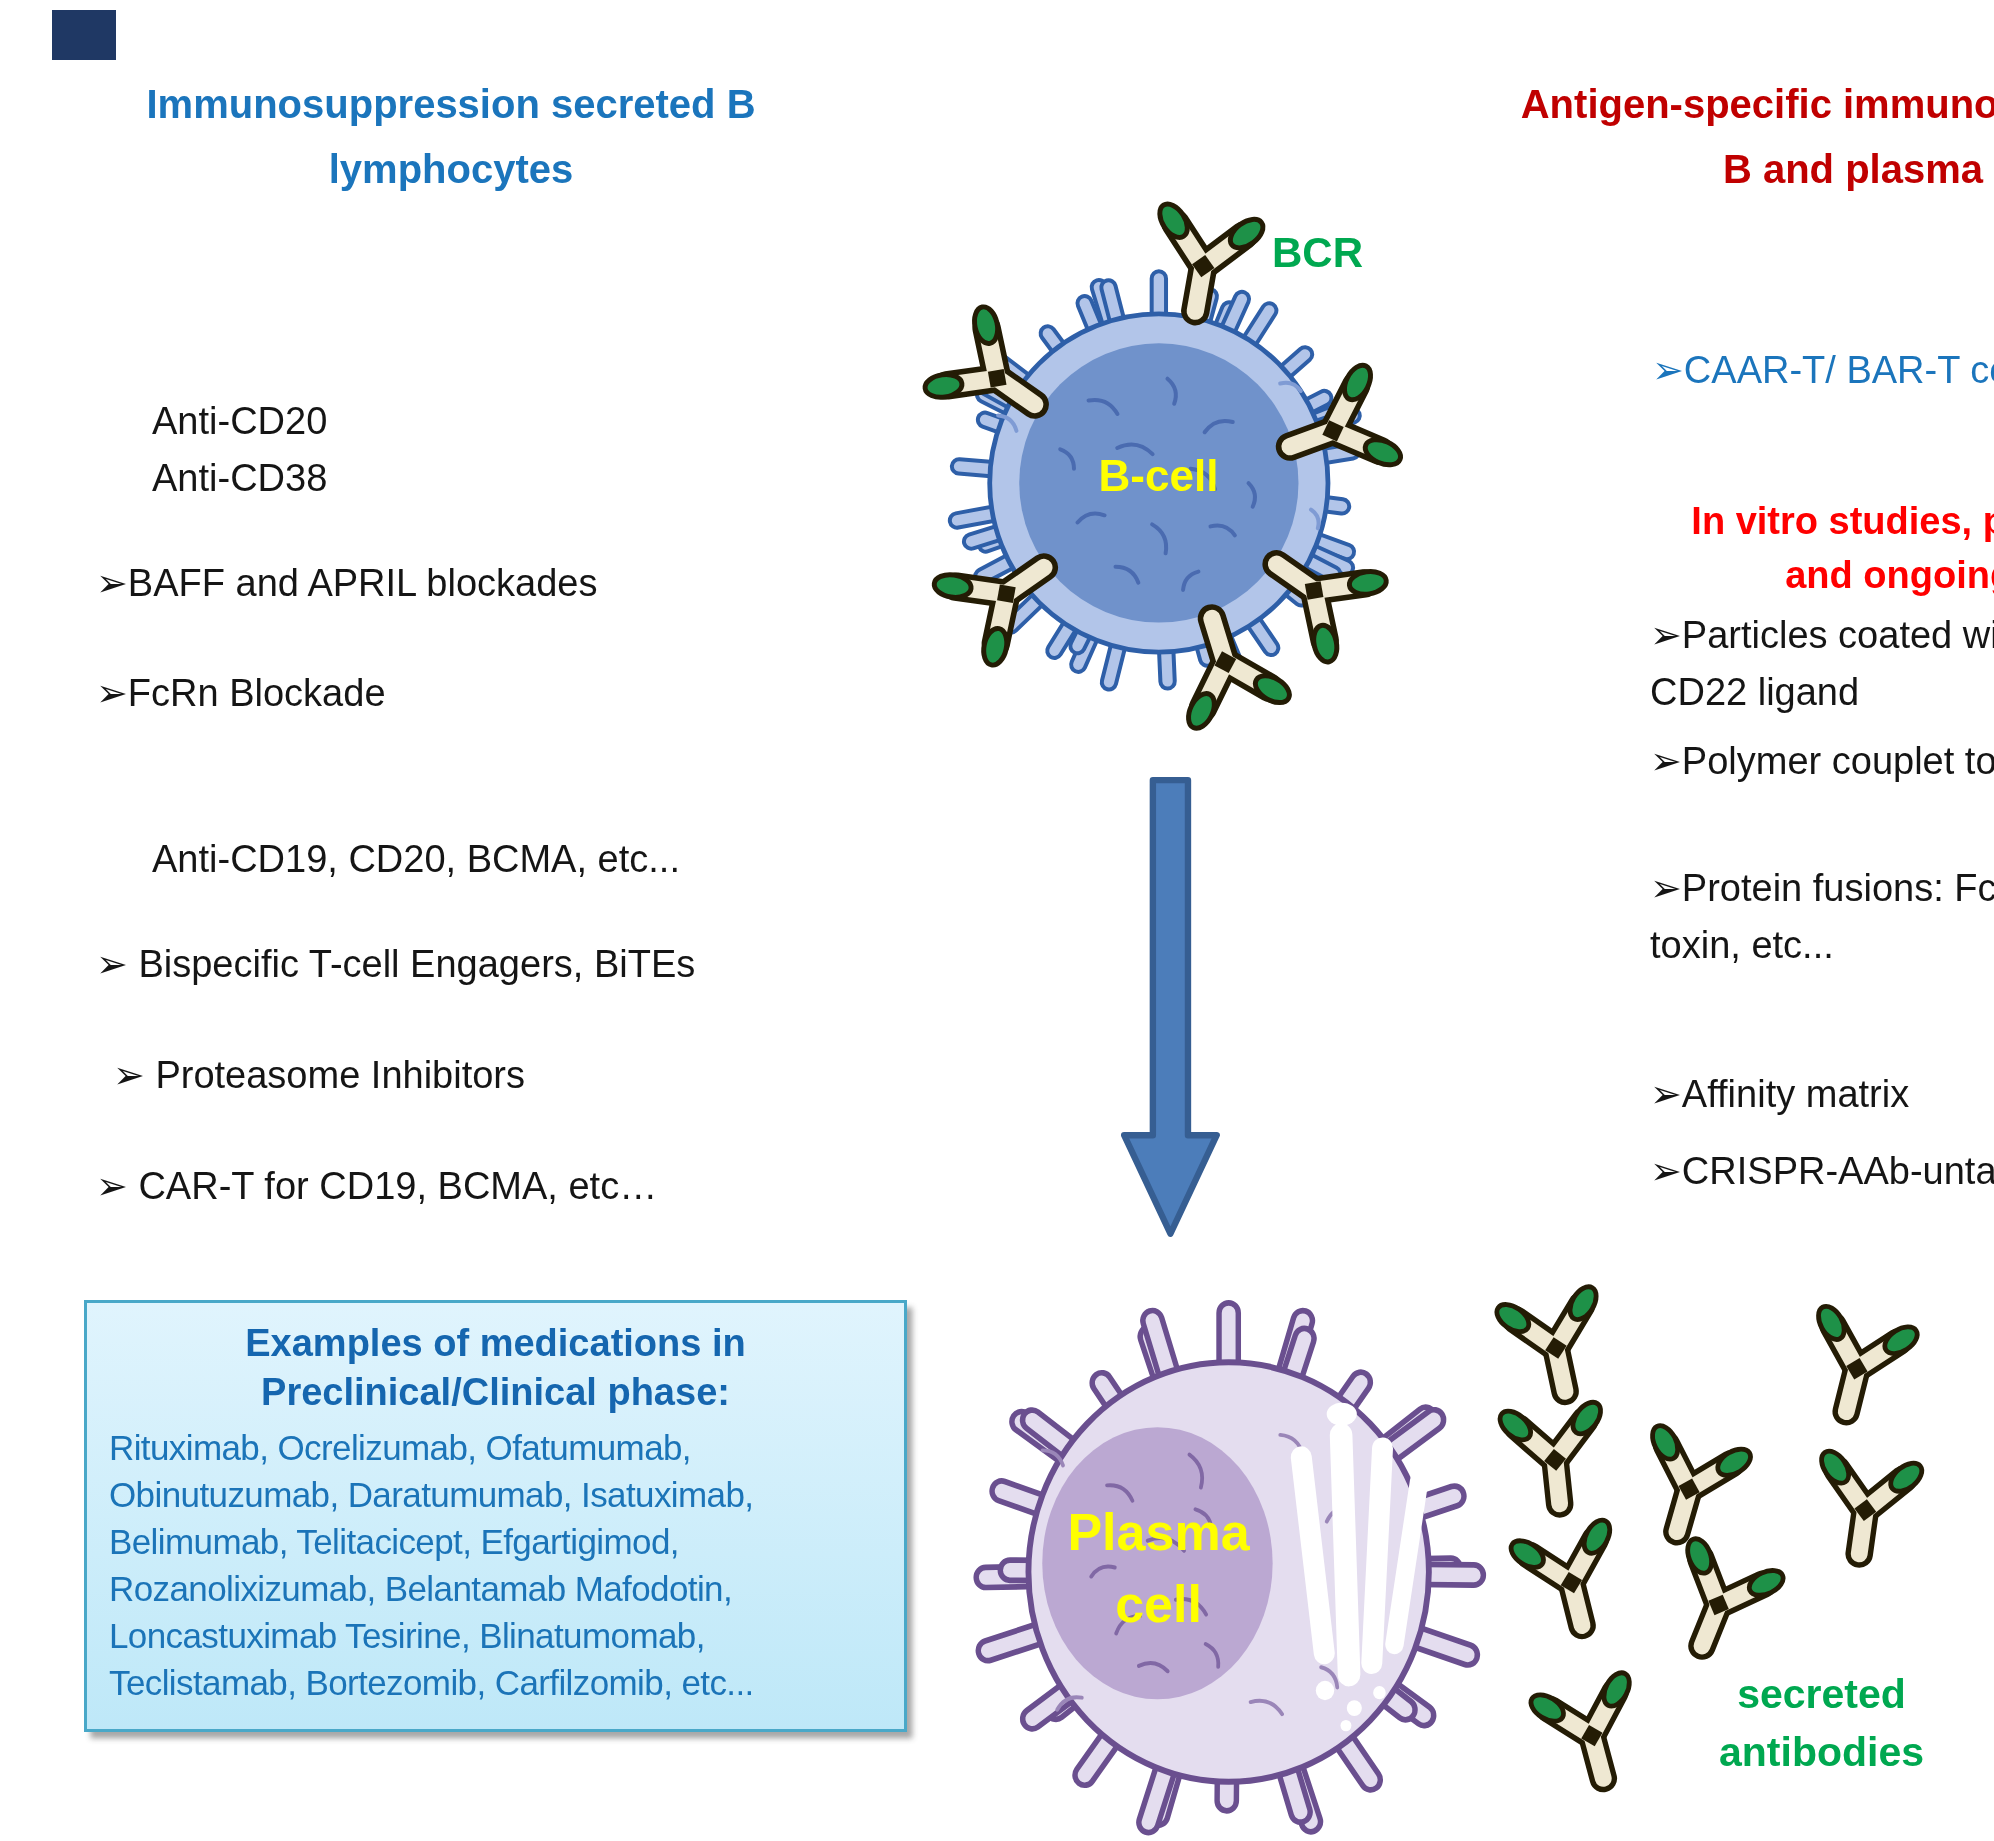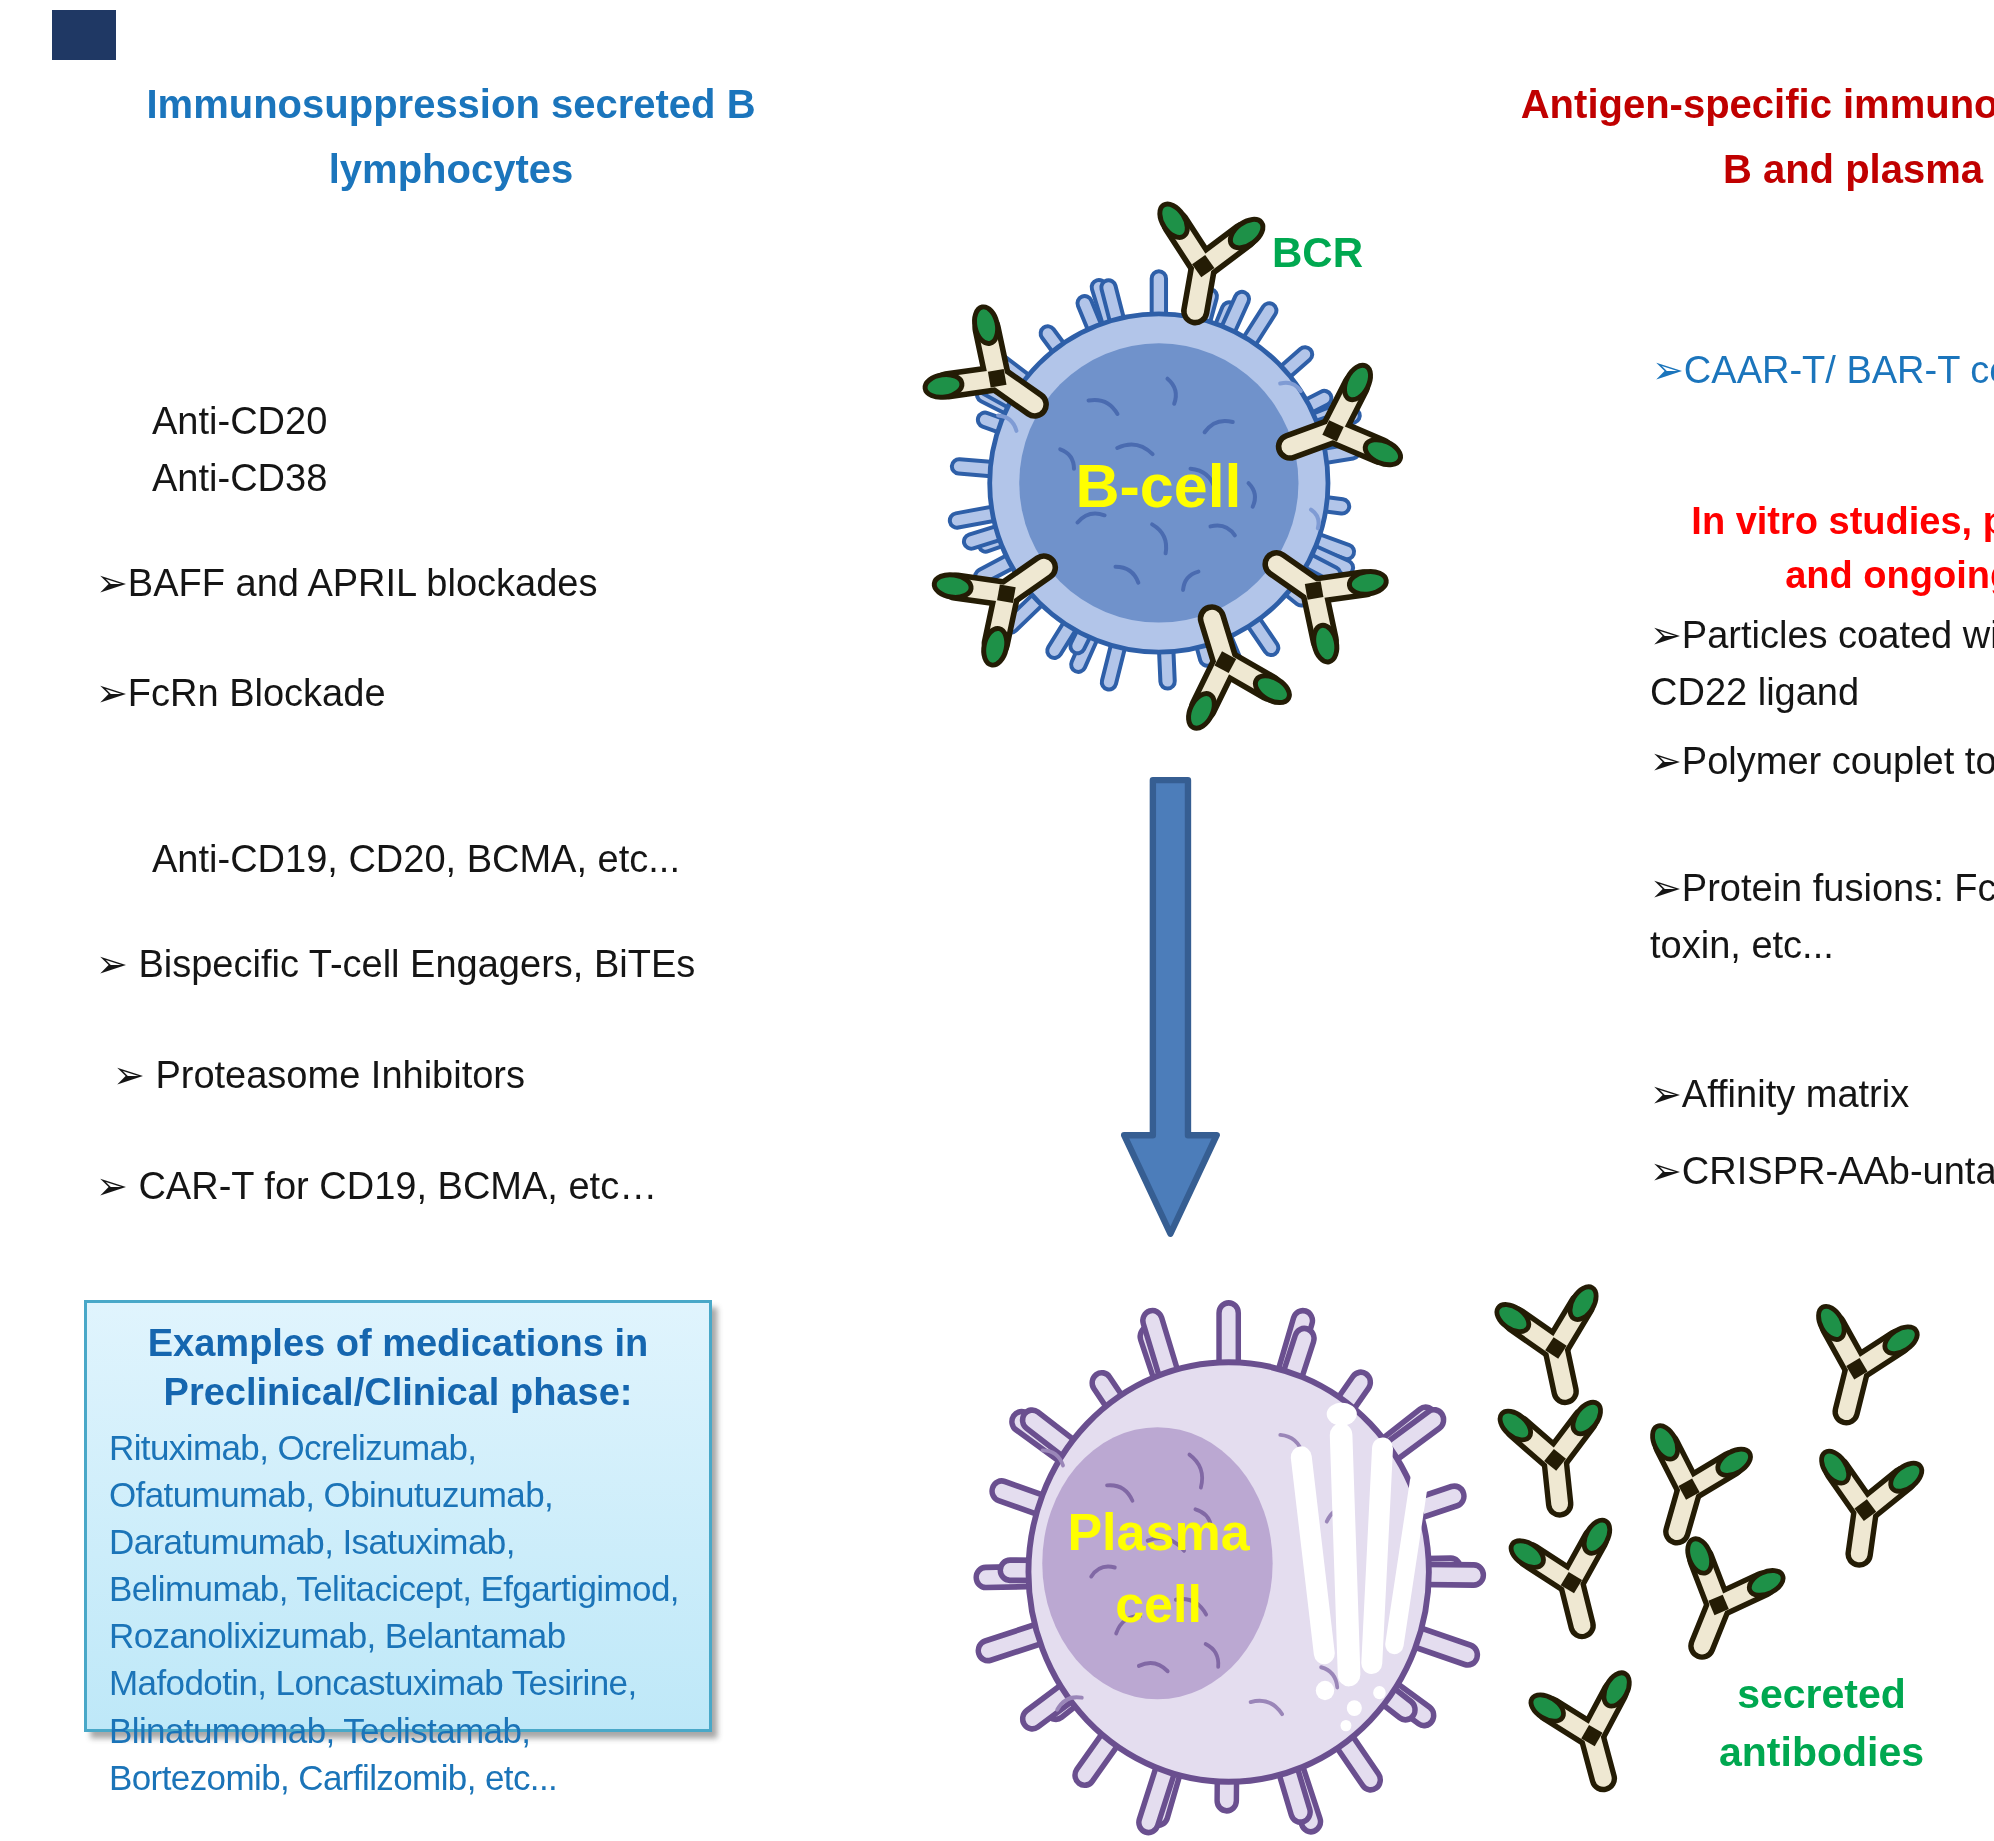--- a/index.html
+++ b/index.html
@@ -7,30 +7,30 @@
           font-family:"Liberation Sans","DejaVu Sans",sans-serif;}
   .abs{position:absolute;}
   .title{font-weight:bold;font-size:40px;line-height:1.62;text-align:center;white-space:pre-line;}
   .blue{color:var(--blue);}
   .darkred{color:var(--darkred);}
   .litem{font-size:38px;color:var(--text);white-space:nowrap;}
   .ritem{font-size:38px;color:var(--text);line-height:1.5;width:678px;}
   .caar{font-size:38px;color:var(--blue);white-space:nowrap;}
   .rednote{font-size:38px;font-weight:bold;color:var(--red);line-height:1.43;text-align:center;
            white-space:pre-line;width:702px;}
-  #medbox{left:84px;top:1300px;width:628px;height:432px;border:3.6px solid var(--boxborder);
+  #medbox{left:84px;top:1300px;width:823px;height:432px;border:3.6px solid var(--boxborder);
           background:linear-gradient(180deg,var(--boxbg1) 0%,var(--boxbg2) 100%);
           box-shadow:6.4px 7.2px 5.6px rgba(60,60,60,0.45);box-sizing:border-box;}
   .boxhead{font-weight:bold;font-size:38px;line-height:1.3;color:var(--boxhead);text-align:center;
            white-space:pre-line;padding-top:16px;}
   .boxbody{font-size:35px;letter-spacing:-0.6px;line-height:1.345;color:var(--boxtext);
            padding:6.4px 18.4px 0 22px;}
   .lbl{font-weight:bold;text-align:center;white-space:pre-line;}
   #bcr-label{left:1272px;top:229px;font-size:42px;color:var(--green);}
-  #bcell-label{left:1039px;top:451px;width:239px;font-size:61px;color:var(--yellow);}
+  #bcell-label{left:1039px;top:451px;width:239px;font-size:44px;color:var(--yellow);}
   #plasma-label{left:1019px;top:1497px;width:279px;font-size:52px;line-height:1.38;color:var(--yellow);}
   #secreted-label{left:1662px;top:1665px;width:319px;font-size:41px;line-height:1.42;color:var(--green);}
   #corner-mark{left:52px;top:10px;width:64px;height:50px;background:#1F3864;}
   svg{position:absolute;left:0;top:0;}
 </style>
 </head>
 <body>
 
 <div id="canvas">
 

